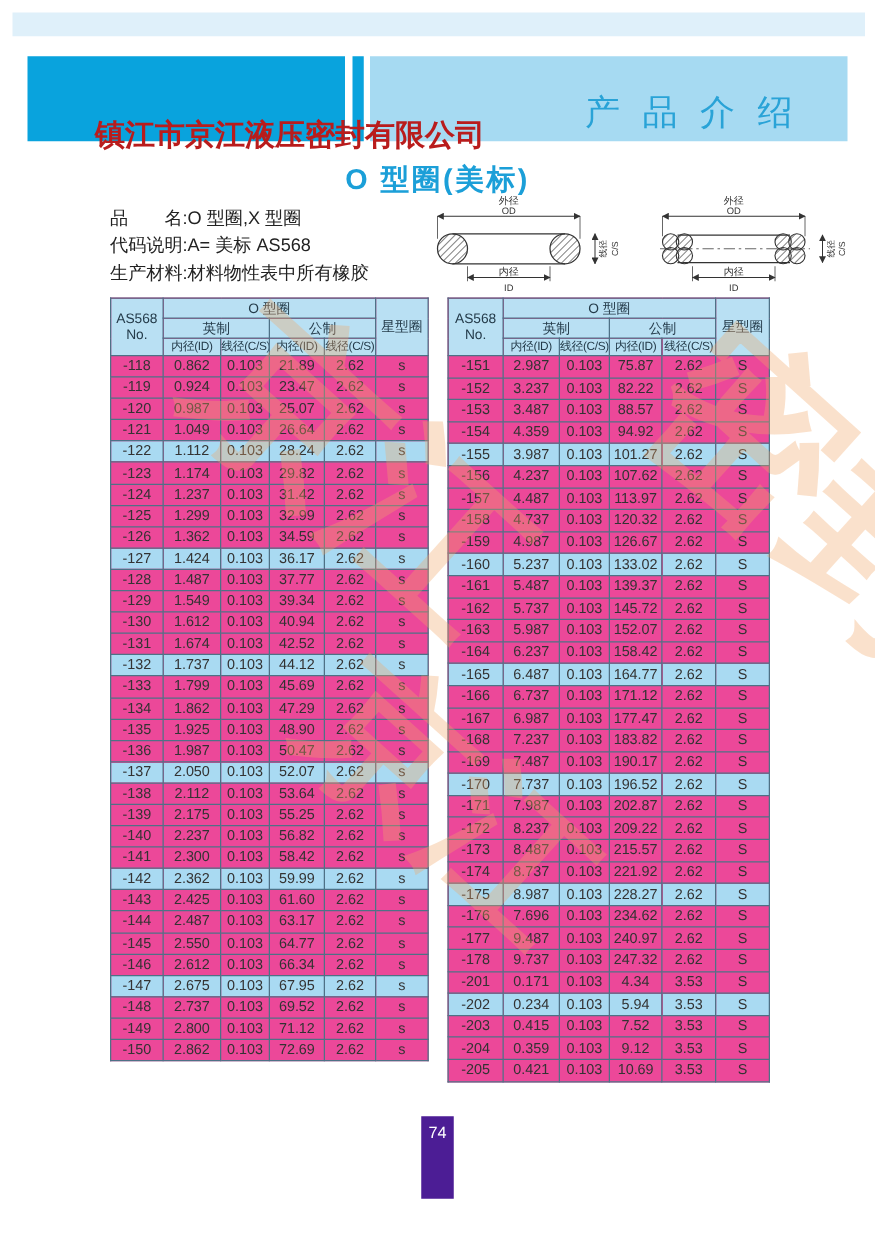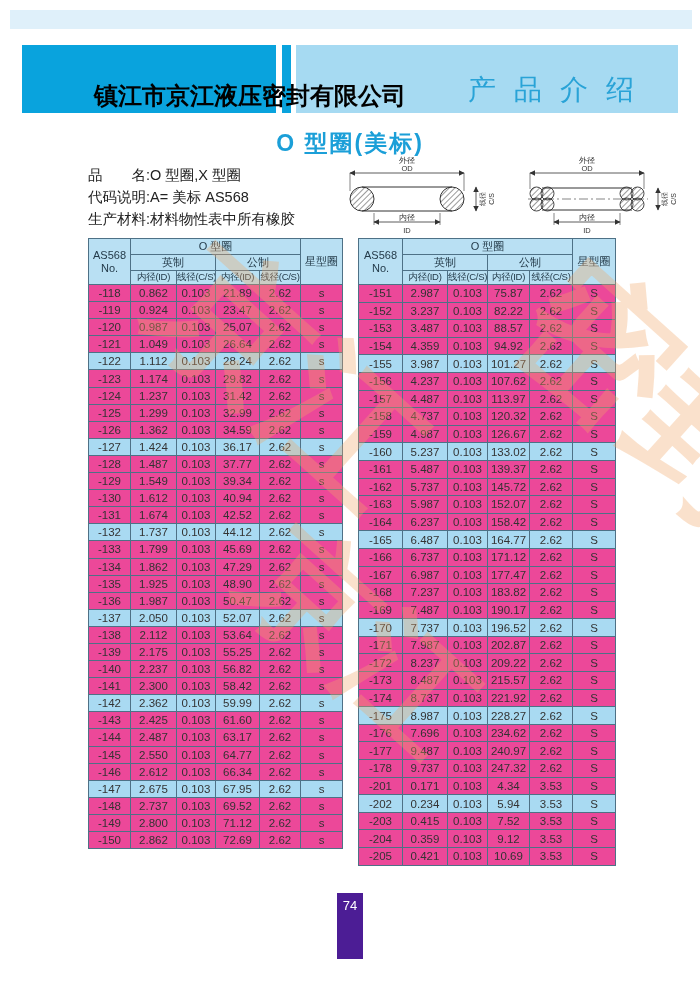--- a/index.html
+++ b/index.html
@@ -9,23 +9,23 @@
     overflow:hidden; font-family:"Liberation Sans", sans-serif;
   }
   
   .top-strip { position:absolute; left:10px; top:10px; width:682px; height:19px; background:#dff0fa; }
 
   
   .bar-dark  { position:absolute; left:22px;  top:45px; width:254px; height:68px; background:#09a3dd; }
   .bar-stripe{ position:absolute; left:282px; top:45px; width:9px;   height:68px; background:#09a3dd; }
   .bar-light { position:absolute; left:296px; top:45px; width:382px; height:68px; background:#a6daf2; }
   .company {
-    position:absolute; left:76px; top:80px; width:330px; z-index:2;
+    position:absolute; left:76px; top:92px; width:330px; z-index:2;
     font-family:"DejaVu Serif", serif; font-weight:bold; font-size:24px;
-    color:#000000; letter-spacing:0px; white-space:nowrap;text-align:right;
+    color:#b91c1c; letter-spacing:0px; white-space:nowrap;
   }
   .section-label {
     position:absolute; left:468px; top:71px; z-index:2;
     font-family:"DejaVu Serif", serif; font-weight:normal; font-size:28px;
     color:#29a3d7; letter-spacing:18px; white-space:nowrap;
   }
 
   .page-title {
     position:absolute; left:0; top:128px; width:700px; text-align:center;
     font-size:23px; font-weight:bold; color:#1b9fd8; letter-spacing:2px;

